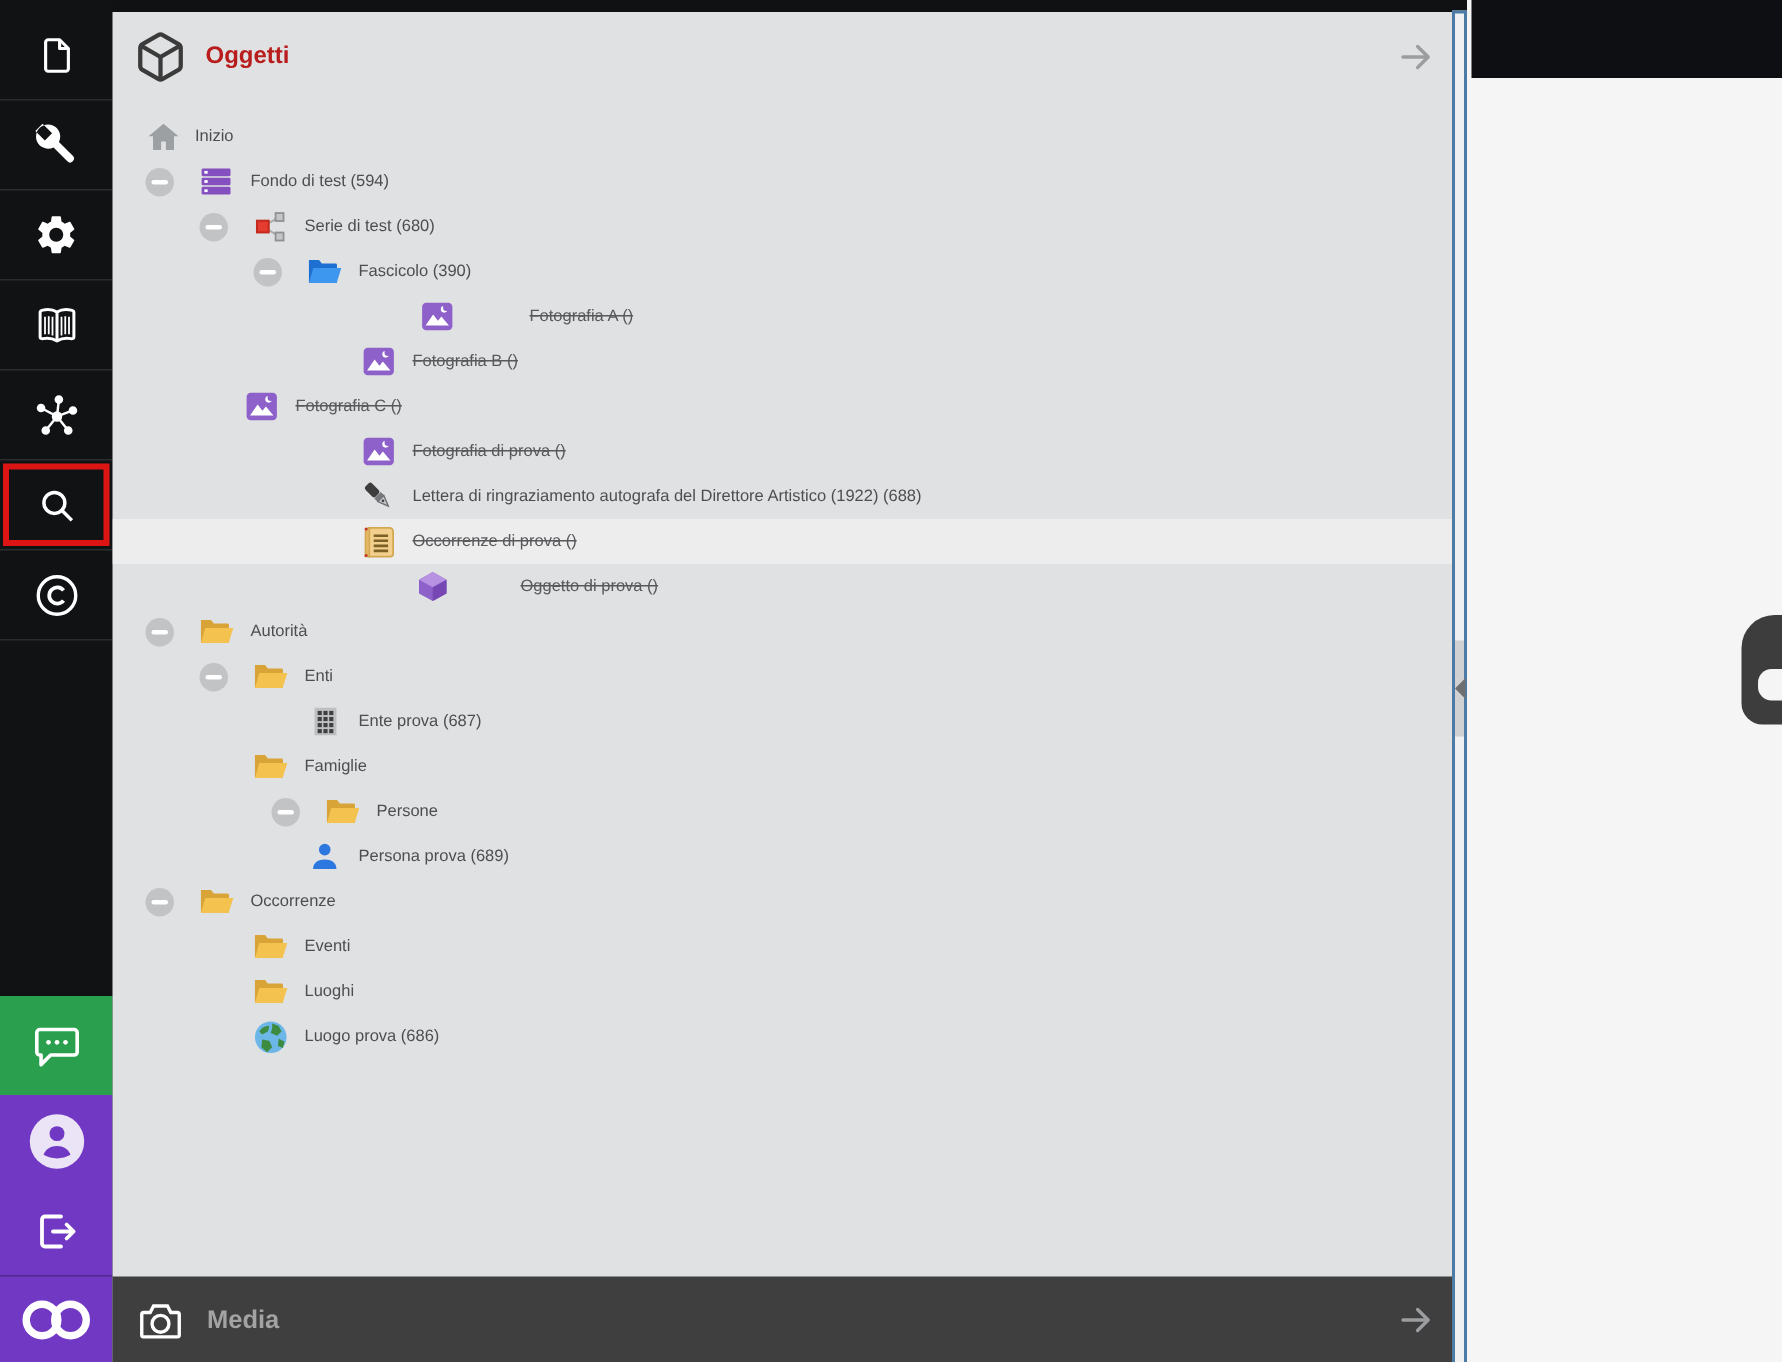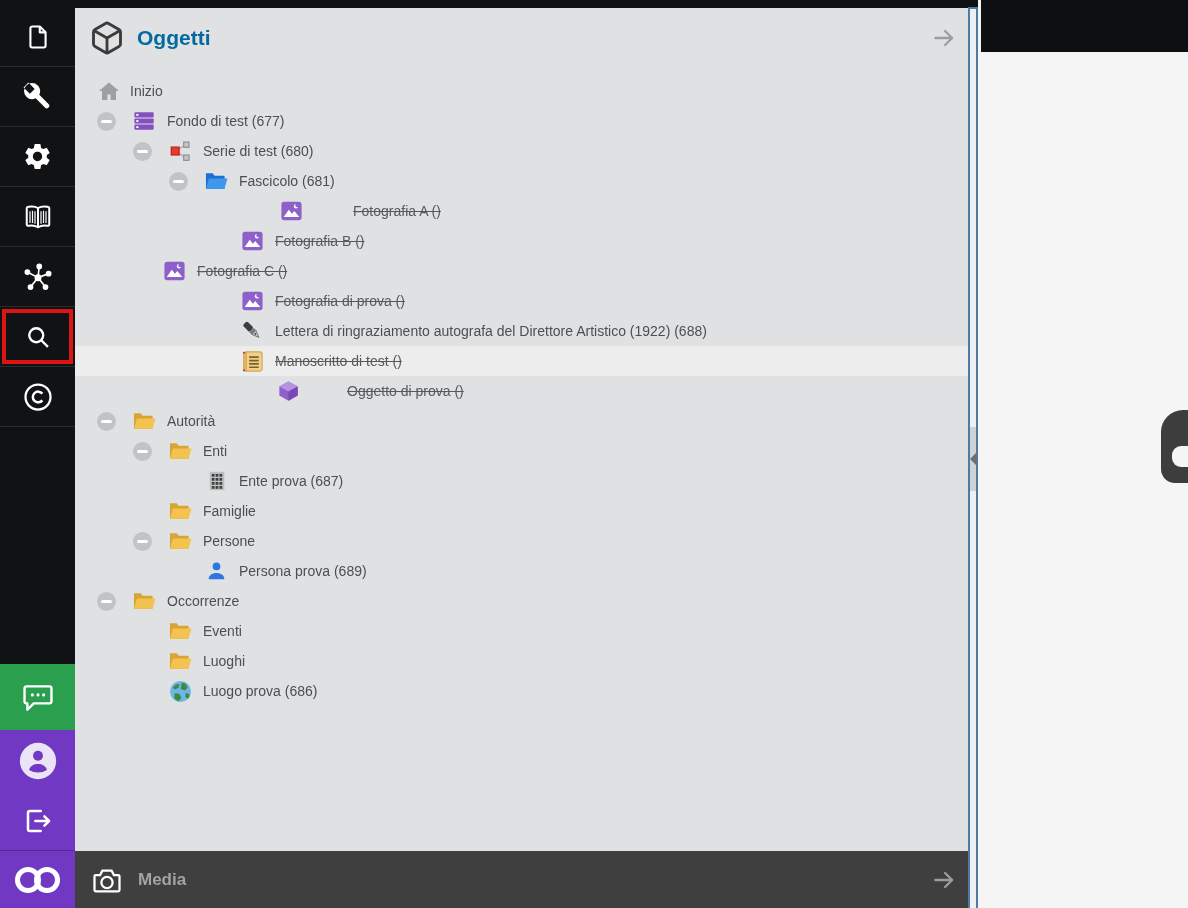--- a/index.html
+++ b/index.html
@@ -13,24 +13,24 @@
 .side-bottom{margin-top:auto}
 .bcell{width:75px;display:flex;align-items:center;justify-content:center;cursor:pointer}
 .bcell.chat{height:66px;background:#2aa04f}
 .bcell.person{height:62px;background:#7138c4}
 .bcell.exit{height:58px;background:#7138c4}
 .bcell.logo{height:58px;background:#7138c4;border-top:1px solid rgba(0,0,0,.28)}
 
 .panel{position:absolute;left:75px;top:8px;width:893px;height:900px;background:#e0e1e2;display:flex;flex-direction:column}
 .panel-header{height:60px;display:flex;align-items:center;padding-left:14px;flex:none}
 .hicon{width:36px;height:36px;margin-right:12px;display:flex}
-.ptitle{font-size:21px;font-weight:bold;color:#0369a1}
+.ptitle{font-size:16px;font-weight:bold;color:#b91c1c}
 .harrow{margin-left:auto;margin-right:11px;width:26px;height:26px;display:flex;cursor:pointer}
 .tree{flex:1;padding-top:8px;overflow:hidden}
-.row{height:30px;display:flex;align-items:center;font-size:14px;color:#4c4e50;cursor:pointer}
+.row{height:30px;display:flex;align-items:center;font-size:11px;color:#4c4e50;cursor:pointer}
 .row.selected{background:#ededee}
 .toggle{width:19px;height:19px;border-radius:50%;background:#c2c3c5;margin-right:17px;position:relative;flex:none}
 .toggle::after{content:"";position:absolute;left:4px;right:4px;top:8px;height:3.5px;background:#fff;border-radius:1.5px}
 .toggle.hid{visibility:hidden}
 .slot-icon{width:24px;height:25px;margin-right:9px;flex:none;display:flex}
 .ticon{width:23px;height:24px;margin-right:11px;flex:none;display:flex;align-items:center;justify-content:center}
 .label.strike{text-decoration:line-through;color:#58595b}
 
 .media{height:57px;background:#3f3f3f;display:flex;align-items:center;padding-left:15px;flex:none;cursor:pointer}
 .micon{width:34px;height:30px;margin-right:14px;display:flex}
@@ -199,21 +199,21 @@
               <rect x="1" y="9.2" width="21" height="5.6" rx="1"></rect>
               <rect x="1" y="15.9" width="21" height="5.6" rx="1"></rect>
             </g>
             <g fill="#fff">
               <rect x="3" y="4.3" width="2.4" height="2"></rect>
               <rect x="3" y="11" width="2.4" height="2"></rect>
               <rect x="3" y="17.7" width="2.4" height="2"></rect>
             </g>
           </svg>
         </span>
-        <span class="label">Fondo di test (677)</span>
+        <span class="label">Fondo di test (594)</span>
       </div>
       <div class="row" style="padding-left: 58px;">
         <span class="toggle"></span>
         <span class="ticon">
           <svg width="23" height="22" viewBox="0 0 24 24">
             <path d="M6.5 12L18 5.2M6.5 12L18 19.3" stroke="#a6a8aa" stroke-width="1.4" fill="none"></path>
             <rect x="15.5" y="2.2" width="5.8" height="5.8" fill="#c3c5c7" stroke="#8f9193" stroke-width="1.3"></rect>
             <rect x="15.5" y="16.4" width="5.8" height="5.8" fill="#c3c5c7" stroke="#8f9193" stroke-width="1.3"></rect>
             <rect x="2" y="7.8" width="8.5" height="8.5" fill="#e63c2f" stroke="#c22a1e" stroke-width="1.5"></rect>
           </svg>
@@ -221,21 +221,21 @@
         <span class="label">Serie di test (680)</span>
       </div>
       <div class="row" style="padding-left: 94px;">
         <span class="toggle"></span>
         <span class="ticon">
           <svg width="23" height="20" viewBox="0 0 24 20">
             <path d="M1 2h7l2 2.5h9.5a1 1 0 0 1 1 1V18H1z" fill="#1d6fd1"></path>
             <path d="M4 7.5h19.5l-3.2 10.5H1z" fill="#3e97ef"></path>
           </svg>
         </span>
-        <span class="label">Fascicolo (681)</span>
+        <span class="label">Fascicolo (390)</span>
       </div>
       <div class="row" style="padding-left: 130px; gap: 39px;">
         <span class="toggle hid"></span>
         <span class="ticon">
           <svg width="23" height="22" viewBox="0 0 24 24">
             <rect x="1" y="2" width="22" height="20" rx="3" fill="#8d61c9"></rect>
             <path d="M3.5 18.5l5.5-8 3.5 4.5 2.5-3 5.5 6.5z" fill="#fff"></path>
             <circle cx="17" cy="6.8" r="2.4" fill="#fff"></circle>
             <circle cx="18.6" cy="5.6" r="2.4" fill="#8d61c9"></circle>
           </svg>
@@ -298,21 +298,21 @@
           <svg width="24" height="23" viewBox="0 0 24 24">
             <path d="M5 2h14.5A2.5 2.5 0 0 1 22 4.5V20a2 2 0 0 1-2 2H5z" fill="#f2cf8d" stroke="#d3a74f" stroke-width="1.2"></path>
             <path d="M5.5 2A2.8 2.8 0 0 0 2.7 4.8V22h2.8z" fill="#e3b765" stroke="#d3a74f" stroke-width="1"></path>
             <g stroke="#7c6026" stroke-width="1.8">
               <path d="M8.5 7.5h10M8.5 11h10M8.5 14.5h10M8.5 18h10"></path>
             </g>
             <circle cx="3.2" cy="2.8" r="1.1" fill="#c0392b"></circle>
             <circle cx="3.2" cy="21.2" r="1.1" fill="#c0392b"></circle>
           </svg>
         </span>
-        <span class="label strike">Manoscritto di test ()</span>
+        <span class="label strike">Occorrenze di prova ()</span>
       </div>
       <div class="row" style="padding-left: 130px; gap: 36px;">
         <span class="toggle hid"></span>
         <span class="ticon">
           <svg width="23" height="22" viewBox="0 0 24 24">
             <path d="M12 1.5L22 7v10l-10 5.5L2 17V7z" fill="#8d61c9"></path>
             <path d="M12 1.5L22 7l-10 5.5L2 7z" fill="#b792e3"></path>
             <path d="M12 12.5L22 7v10l-10 5.5z" fill="#7748b3"></path>
           </svg>
         </span>
@@ -364,21 +364,21 @@
       <div class="row" style="padding-left: 58px;">
         <span class="toggle hid"></span>
         <span class="ticon">
           <svg width="23" height="20" viewBox="0 0 24 20">
             <path d="M1 2h7l2 2.5h9.5a1 1 0 0 1 1 1V18H1z" fill="#d8a437"></path>
             <path d="M4 7.5h19.5l-3.2 10.5H1z" fill="#f3c24f"></path>
           </svg>
         </span>
         <span class="label">Famiglie</span>
       </div>
-      <div class="row" style="padding-left: 58px;">
+      <div class="row" style="padding-left: 58px; margin-left: 48px;">
         <span class="toggle"></span>
         <span class="ticon">
           <svg width="23" height="20" viewBox="0 0 24 20">
             <path d="M1 2h7l2 2.5h9.5a1 1 0 0 1 1 1V18H1z" fill="#d8a437"></path>
             <path d="M4 7.5h19.5l-3.2 10.5H1z" fill="#f3c24f"></path>
           </svg>
         </span>
         <span class="label">Persone</span>
       </div>
       <div class="row" style="padding-left: 94px;">

